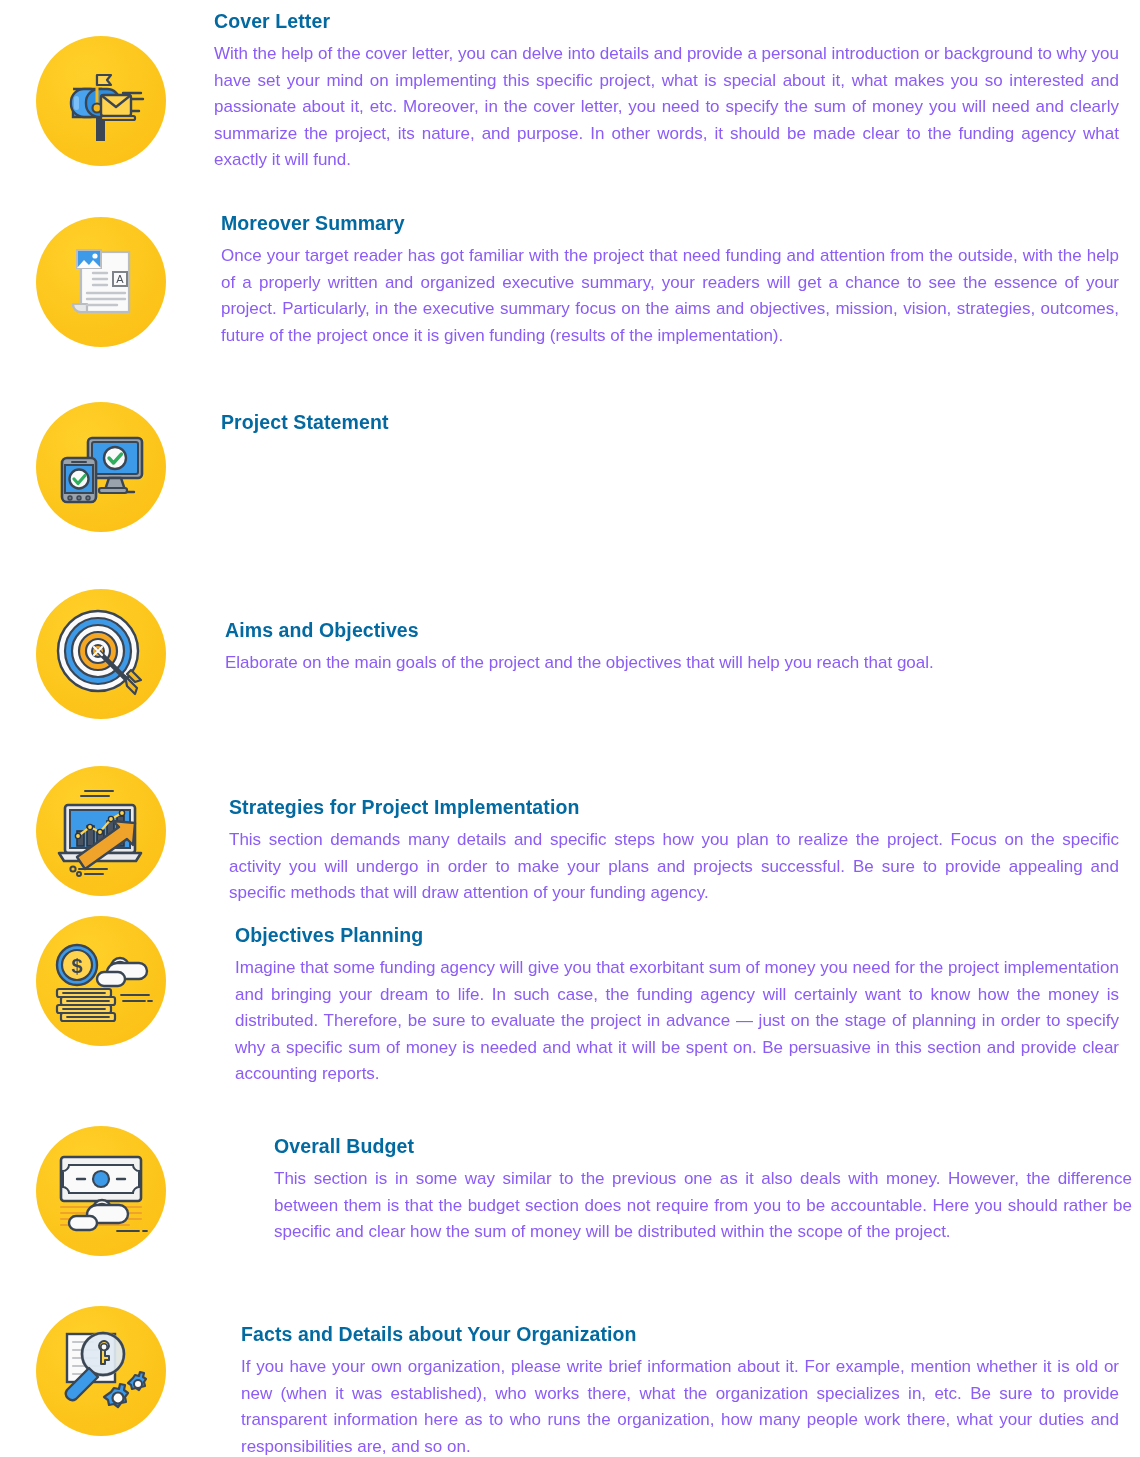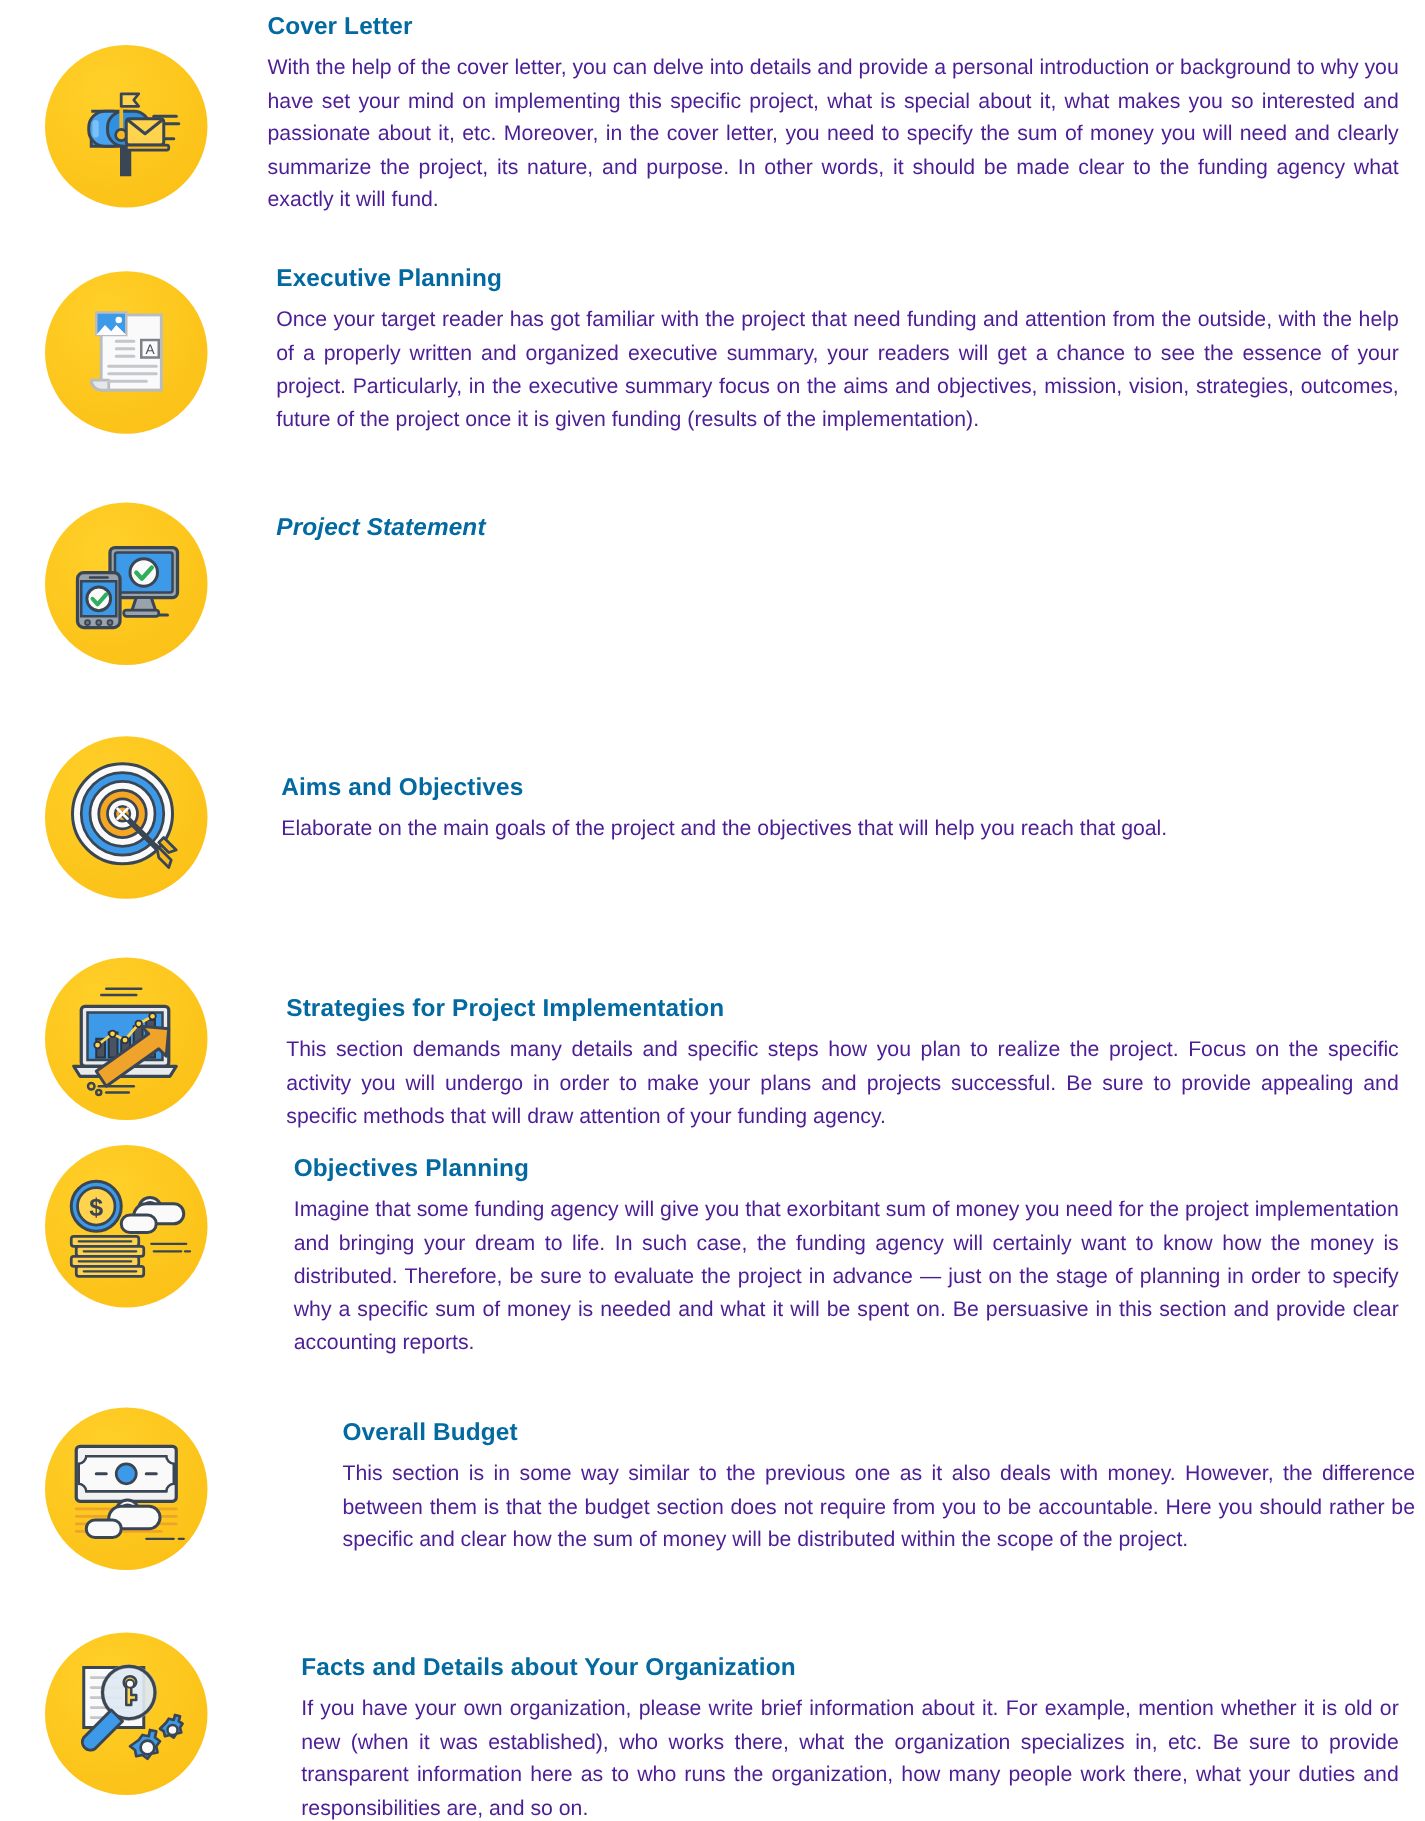--- a/index.html
+++ b/index.html
@@ -47,21 +47,21 @@
     color: #0369a1;
     font-size: 19.5px;
     font-weight: bold;
     letter-spacing: 0.1px;
     margin: 0 0 9px 0;
     line-height: 1.15;
     font-family: "Liberation Sans", sans-serif;
   }
 
   .section-text {
-    color: #4c1d95;
+    color: #8b5cf6;
     font-size: 17px;
     line-height: 26.5px;
     margin: 0;
     text-align: justify;
     text-justify: inter-word;
     hyphens: manual;
     font-family: "Liberation Sans", sans-serif;
   }
 </style>
 </head>
@@ -114,21 +114,21 @@
         <line x1="38" y1="43" x2="52" y2="43"></line>
         <line x1="38" y1="49" x2="52" y2="49"></line>
         <line x1="32" y1="57" x2="70" y2="57"></line>
         <line x1="32" y1="63" x2="70" y2="63"></line>
         <line x1="32" y1="69" x2="62" y2="69"></line>
       </g>
     </svg>
         </span>
       </div>
       <div class="section-body" style="left: 221px; top: 212px; width: 898px;">
-        <h2 class="section-title">Executive Planning</h2>
+        <h2 class="section-title">Moreover Summary</h2>
         <p class="section-text">Once your target reader has got familiar with the project that need funding and attention from the outside, with the help of a properly written and organized executive summary, your readers will get a chance to see the essence of your project. Particularly, in the executive summary focus on the aims and objectives, mission, vision, strategies, outcomes, future of the project once it is given funding (results of the implementation).</p>
       </div>
     </div>
     <div class="section">
       <div class="icon-badge" style="left: 36px; top: 402px;">
         <span>
     <svg width="94" height="94" viewBox="0 0 94 94">
       <line x1="46" y1="72" x2="80" y2="72" stroke="#3b4654" stroke-width="2.4" stroke-linecap="round"></line>
       <rect x="34" y="18" width="54" height="40" rx="4" fill="#9aa2ab" stroke="#3b4654" stroke-width="2.6"></rect>
       <rect x="38" y="22" width="46" height="32" rx="2" fill="#3d9ae8" stroke="#3b4654" stroke-width="2"></rect>
@@ -142,21 +142,21 @@
       <path d="M20 59l4 4.5 7-8" fill="none" stroke="#2fae5e" stroke-width="3.2" stroke-linecap="round" stroke-linejoin="round"></path>
       <g fill="#6e767f" stroke="#3b4654" stroke-width="1.4">
         <circle cx="16" cy="78" r="2"></circle>
               <circle cx="25" cy="78" r="2"></circle>
               <circle cx="34" cy="78" r="2"></circle>
       </g>
       <line x1="18" y1="42" x2="32" y2="42" stroke="#3b4654" stroke-width="2" stroke-linecap="round"></line>
     </svg>
         </span>
       </div>
-      <div class="section-body" style="left: 221px; top: 411px; width: 898px; font-style: italic;">
+      <div class="section-body" style="left: 221px; top: 411px; width: 898px;">
         <h2 class="section-title">Project Statement</h2>
       </div>
     </div>
     <div class="section">
       <div class="icon-badge" style="left: 36px; top: 589px;">
         <span>
     <svg width="96" height="96" viewBox="0 0 96 96">
       <circle cx="45" cy="45" r="40" fill="#fafafa" stroke="#3b4654" stroke-width="2.4"></circle>
       <circle cx="45" cy="45" r="33" fill="#3d9ae8" stroke="#3b4654" stroke-width="2.2"></circle>
       <circle cx="45" cy="45" r="26" fill="#fafafa" stroke="#3b4654" stroke-width="2.2"></circle>

